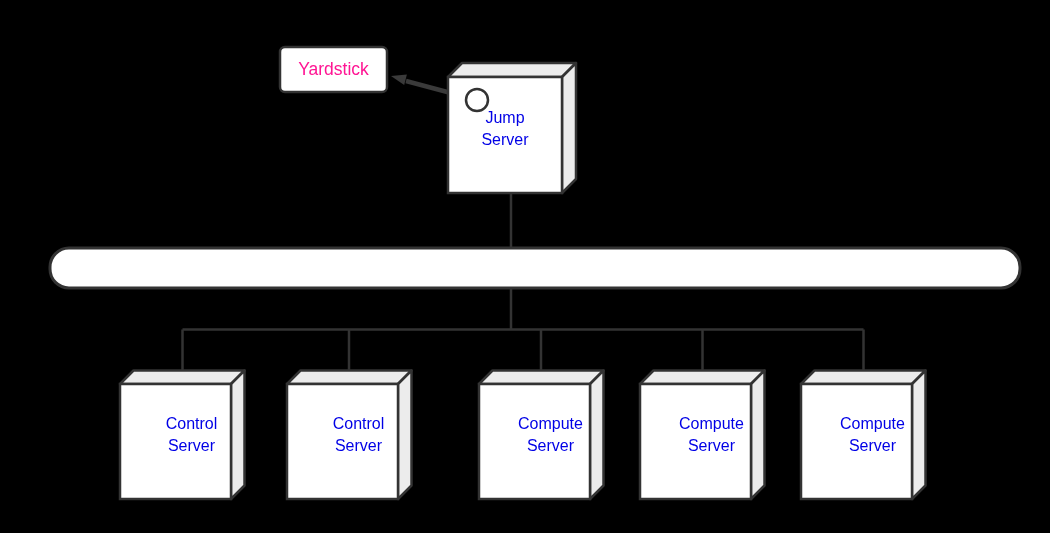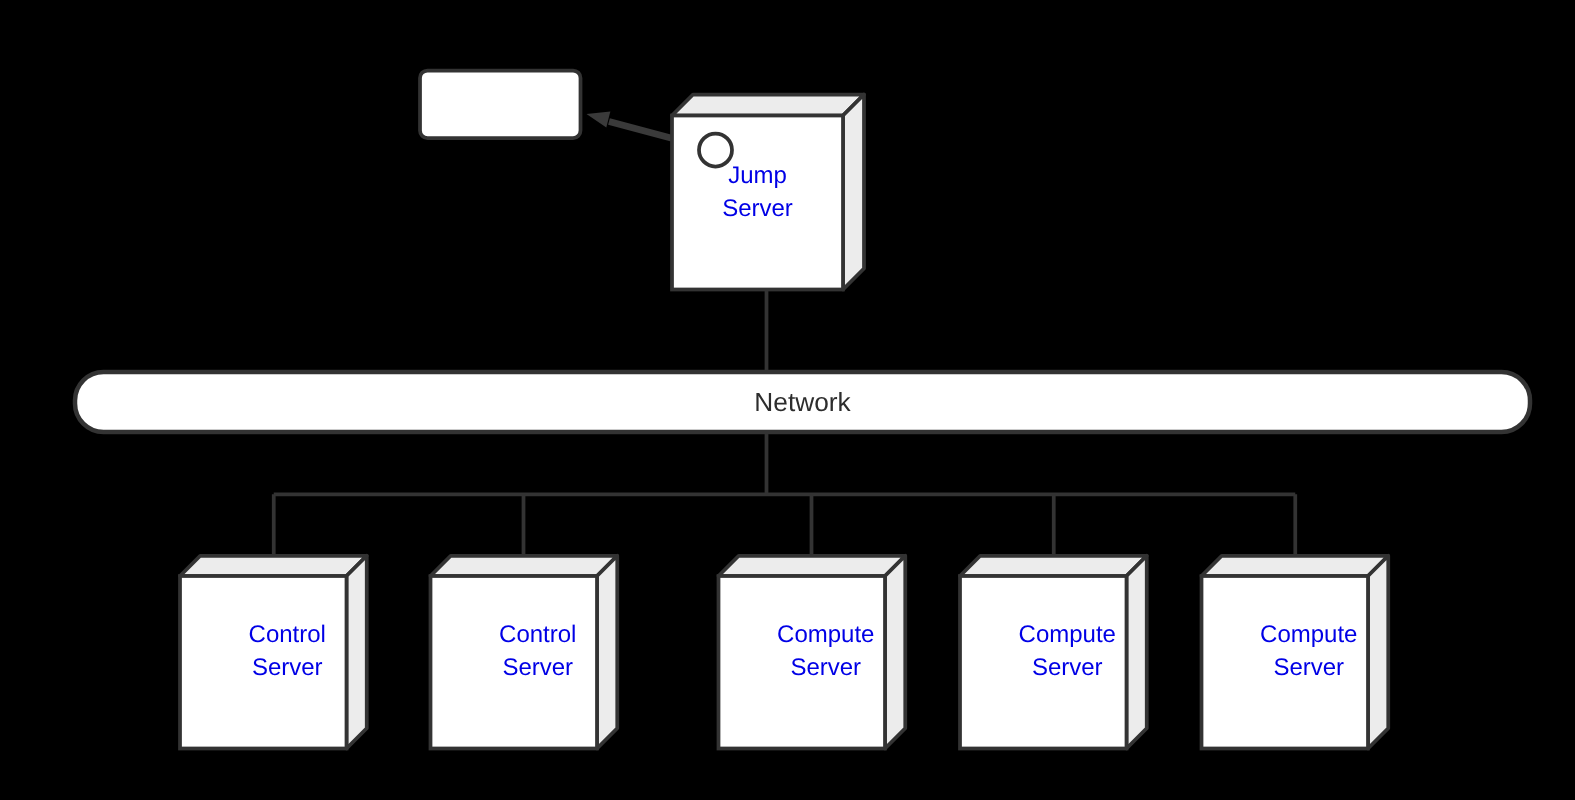--- a/index.html
+++ b/index.html
@@ -97,25 +97,25 @@
       <rect class="front" x="640" y="384" width="111" height="115"></rect>
     </g>
 
     <g>
       <polygon class="side" points="801,384 814.5,370.5 925.5,370.5 912,384"></polygon>
       <polygon class="side" points="912,384 925.5,370.5 925.5,485.5 912,499"></polygon>
       <rect class="front" x="801" y="384" width="111" height="115"></rect>
     </g>
   </svg>
 
+  <div class="lbl lbl-yardstick">Yardstick</div>
 
   <div class="lbl lbl-jump">Jump
 Server</div>
 
-  <div class="lbl lbl-network">Network</div>
 
   <div class="lbl lbl-server" style="left:120px">Control
 Server</div>
 
   <div class="lbl lbl-server" style="left:287px">Control
 Server</div>
 
   <div class="lbl lbl-server" style="left:479px">Compute
 Server</div>
 

